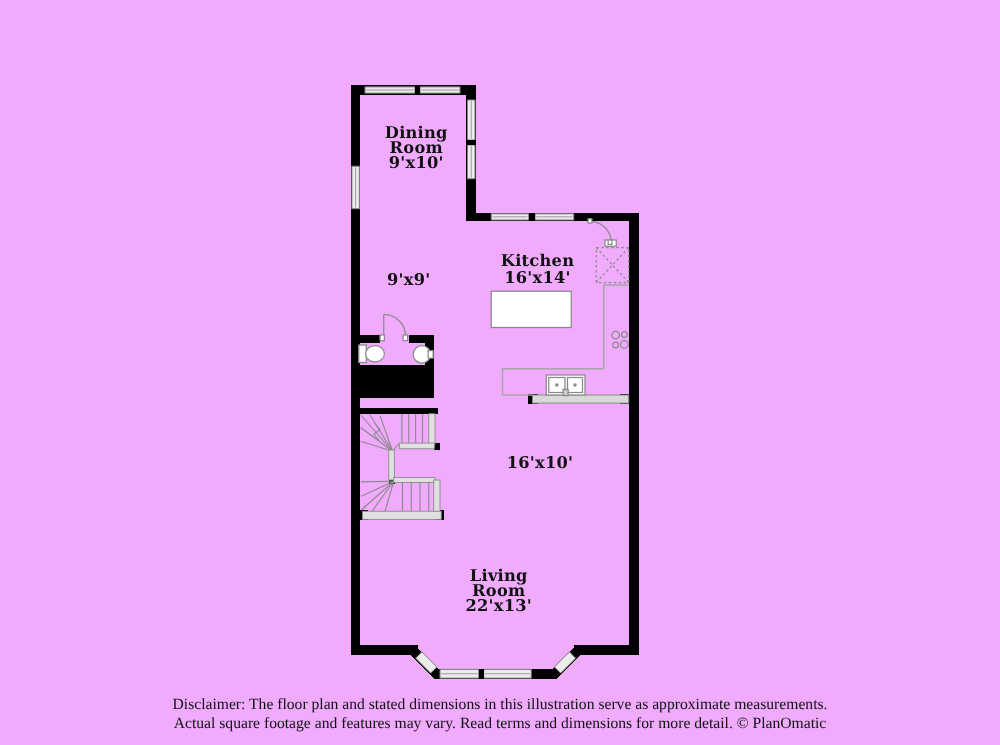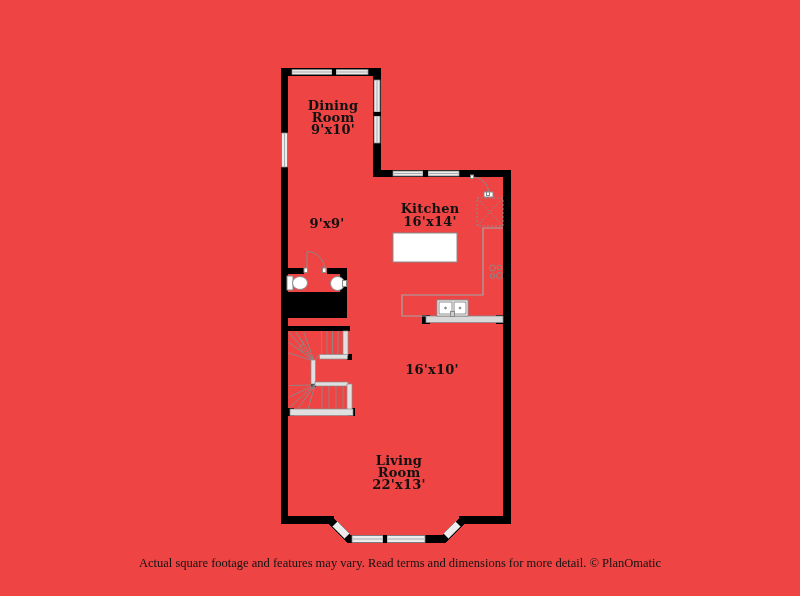--- a/index.html
+++ b/index.html
@@ -1,20 +1,20 @@
 <!DOCTYPE html>
 <html><head>
 <meta charset="utf-8">
 <style>
   html, body { margin: 0; padding: 0; background: #ffffff; }
   .stage {
     position: relative;
     width: 800px;
     height: 596px;
-    background: #ef4444;
+    background: #f0abfc;
     overflow: hidden;
     font-family: "Liberation Serif", serif;
   }
   .plan-svg { position: absolute; left: 0; top: 0; }
   .room-label {
     font-family: "DejaVu Serif", serif;
     font-weight: 700;
     font-size: 13px;
     letter-spacing: 0.2px;
     text-anchor: middle;
@@ -198,16 +198,17 @@
       </g>
       <g>
         <text class="room-label" x="399" y="465">Living</text>
         <text class="room-label" x="399" y="477">Room</text>
         <text class="room-label" x="399" y="489">22'x13'</text>
       </g>
     </g>
   </svg>
 
   <div class="footer">
+    <div>Disclaimer: The floor plan and stated dimensions in this illustration serve as approximate measurements.</div>
     <div>Actual square footage and features may vary. Read terms and dimensions for more detail. © PlanOmatic</div>
   </div>
 
 </div>
 
 </body></html>

